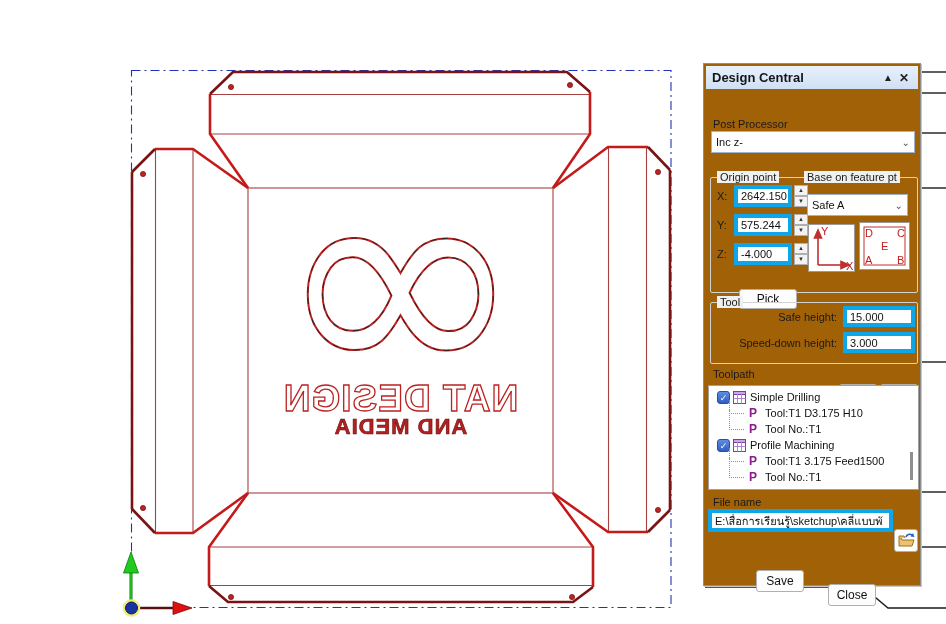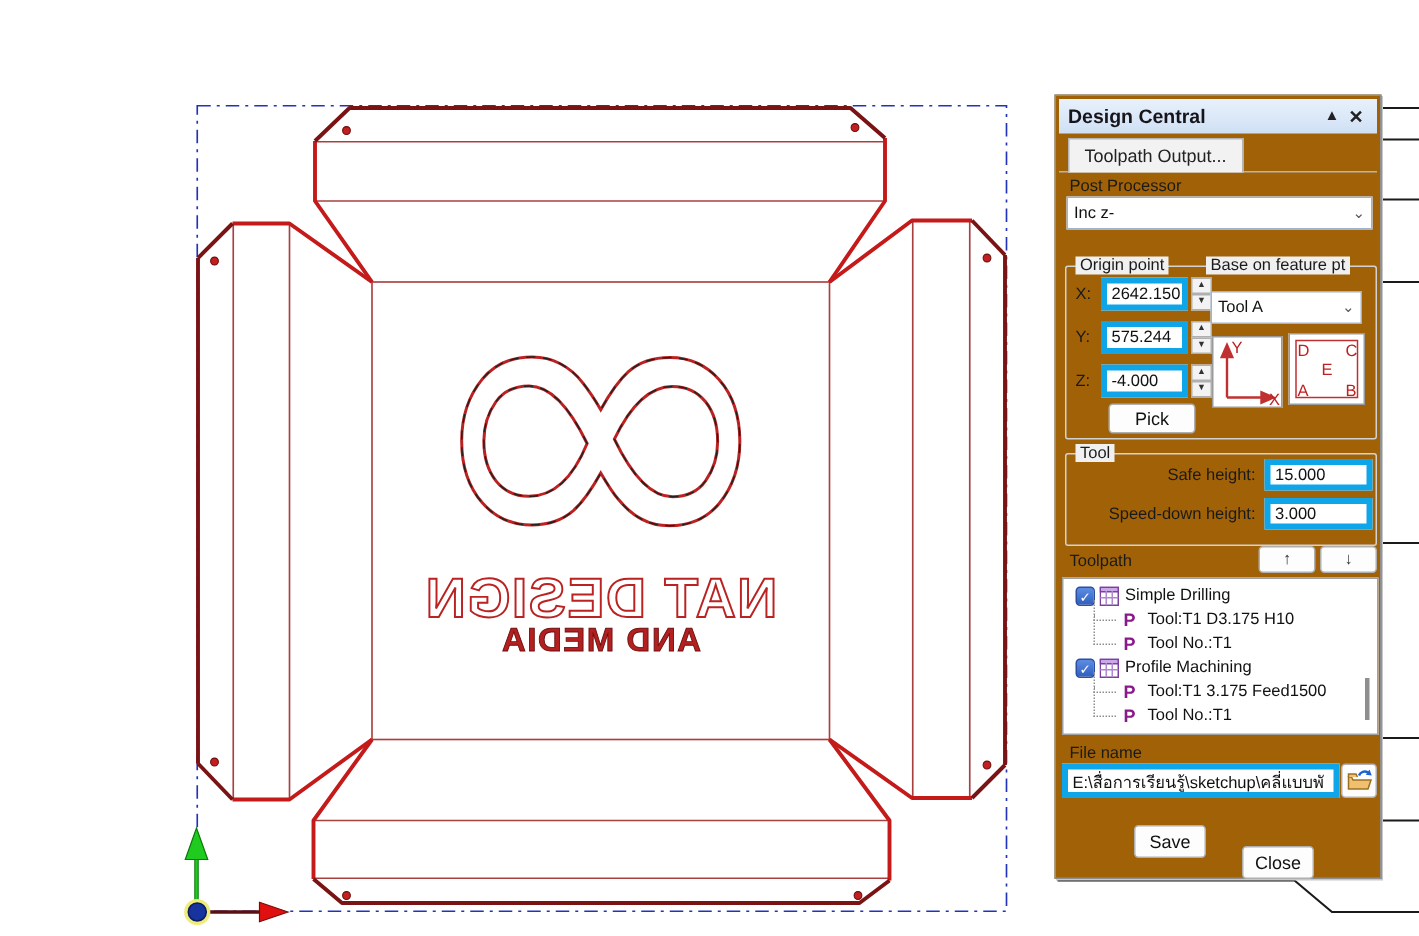--- a/index.html
+++ b/index.html
@@ -31,21 +31,21 @@
   .combo{position:absolute;background:#fff;border:1px solid #9fb4cc;box-sizing:border-box;
          display:flex;align-items:center;padding:0 4px;font-size:11px;}
   .combo .chev{margin-left:auto;color:#555;font-size:10px;}
   .spin{position:absolute;width:14px;box-sizing:border-box;}
   .spin div{height:11px;background:#f3f3f3;border:1px solid #b0b0b0;box-sizing:border-box;
             font-size:6px;line-height:9px;text-align:center;color:#333;}
   .groupbox{position:absolute;border:1px solid #d2d2d2;border-radius:2px;}
   .grouplabel{position:absolute;background:#f0f0f0;padding:0 3px;color:#1a1a1a;}
   .btn{position:absolute;background:#fdfdfd;border:1px solid #b0b0b0;border-radius:3px;
        display:flex;align-items:center;justify-content:center;font-size:12px;color:#111;
-       box-sizing:border-box;}
+       box-sizing:border-box;margin-top:20px;}
   .prevbox{position:absolute;background:#fff;border:1px solid #9a9a9a;box-sizing:border-box;}
 
   #tree{position:absolute;left:4px;top:321px;width:211px;height:105px;background:#fff;
         border:1px solid #a0a0a0;box-sizing:border-box;overflow:hidden;}
   .trow{position:absolute;left:0;height:16px;display:flex;align-items:center;font-size:11px;
         white-space:nowrap;}
   .chk{width:13px;height:13px;border-radius:3px;border:1px solid #2a4fa0;
        background:linear-gradient(#5d8de2,#2f5fc0);color:#fff;font-size:9px;line-height:12px;
        text-align:center;box-sizing:border-box;margin-right:3px;}
   .elbow{position:absolute;border-left:1px dotted #909090;border-bottom:1px dotted #909090;}
@@ -141,45 +141,40 @@
 </svg>
 
 <div id="panel">
 
   <div id="titlebar">
     <span class="title">Design Central</span>
     <span class="tb-icon">▲</span>
     <span class="tb-icon close">✕</span>
   </div>
 
-  <div id="tabstrip">
-    <div id="tab">
-      <span>Toolpath Output...</span>
-    </div>
-  </div>
 
   <div class="lbl" style="left:9px;top:54px;">Post Processor</div>
   <div class="combo" style="left:7px;top:67px;width:204px;height:22px;">
     <span>Inc z-</span>
     <span class="chev">⌄</span>
   </div>
 
   <div class="groupbox" style="left:6px;top:113px;width:206px;height:114px;"></div>
   <div class="grouplabel" style="left:13px;top:107px;">Origin point</div>
   <div class="grouplabel" style="left:100px;top:107px;">Base on feature pt</div>
 
   <div class="lbl" style="left:13px;top:126px;">X:</div>
   <div class="field" style="left:30px;top:121px;width:58px;height:22px;">2642.150</div>
   <div class="spin" style="left:90px;top:121px;">
     <div>▲</div>
     <div>▼</div>
   </div>
 
   <div class="combo" style="left:103px;top:130px;width:101px;height:22px;">
-    <span>Tool A</span>
+    <span>Safe A</span>
     <span class="chev">⌄</span>
   </div>
 
   <div class="lbl" style="left:13px;top:155px;">Y:</div>
   <div class="field" style="left:30px;top:150px;width:58px;height:22px;">575.244</div>
   <div class="spin" style="left:90px;top:150px;">
     <div>▲</div>
     <div>▼</div>
   </div>
 

